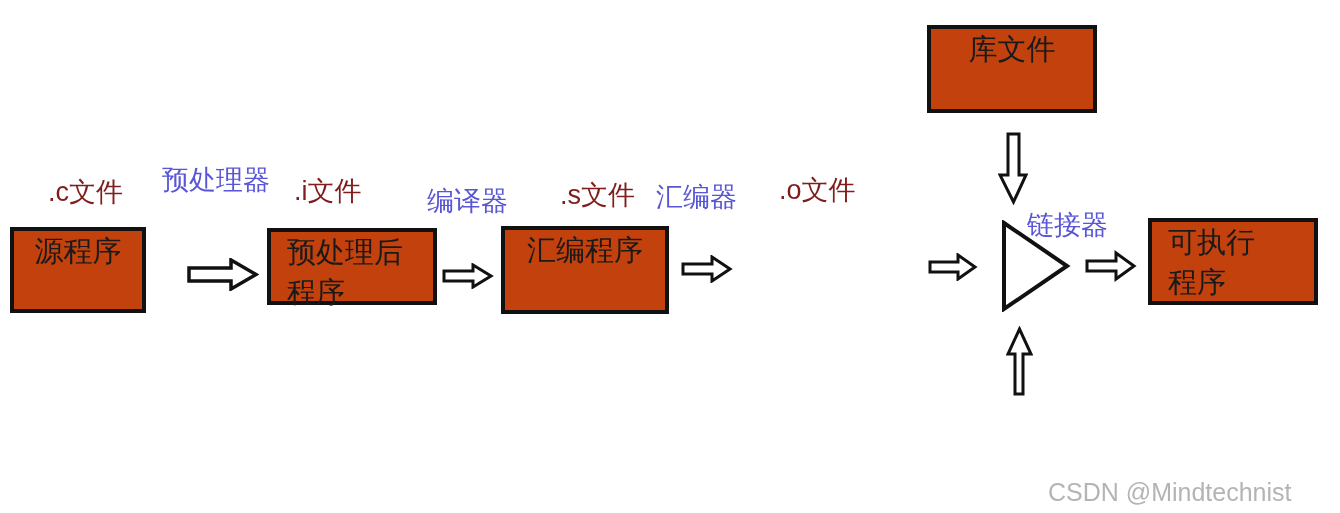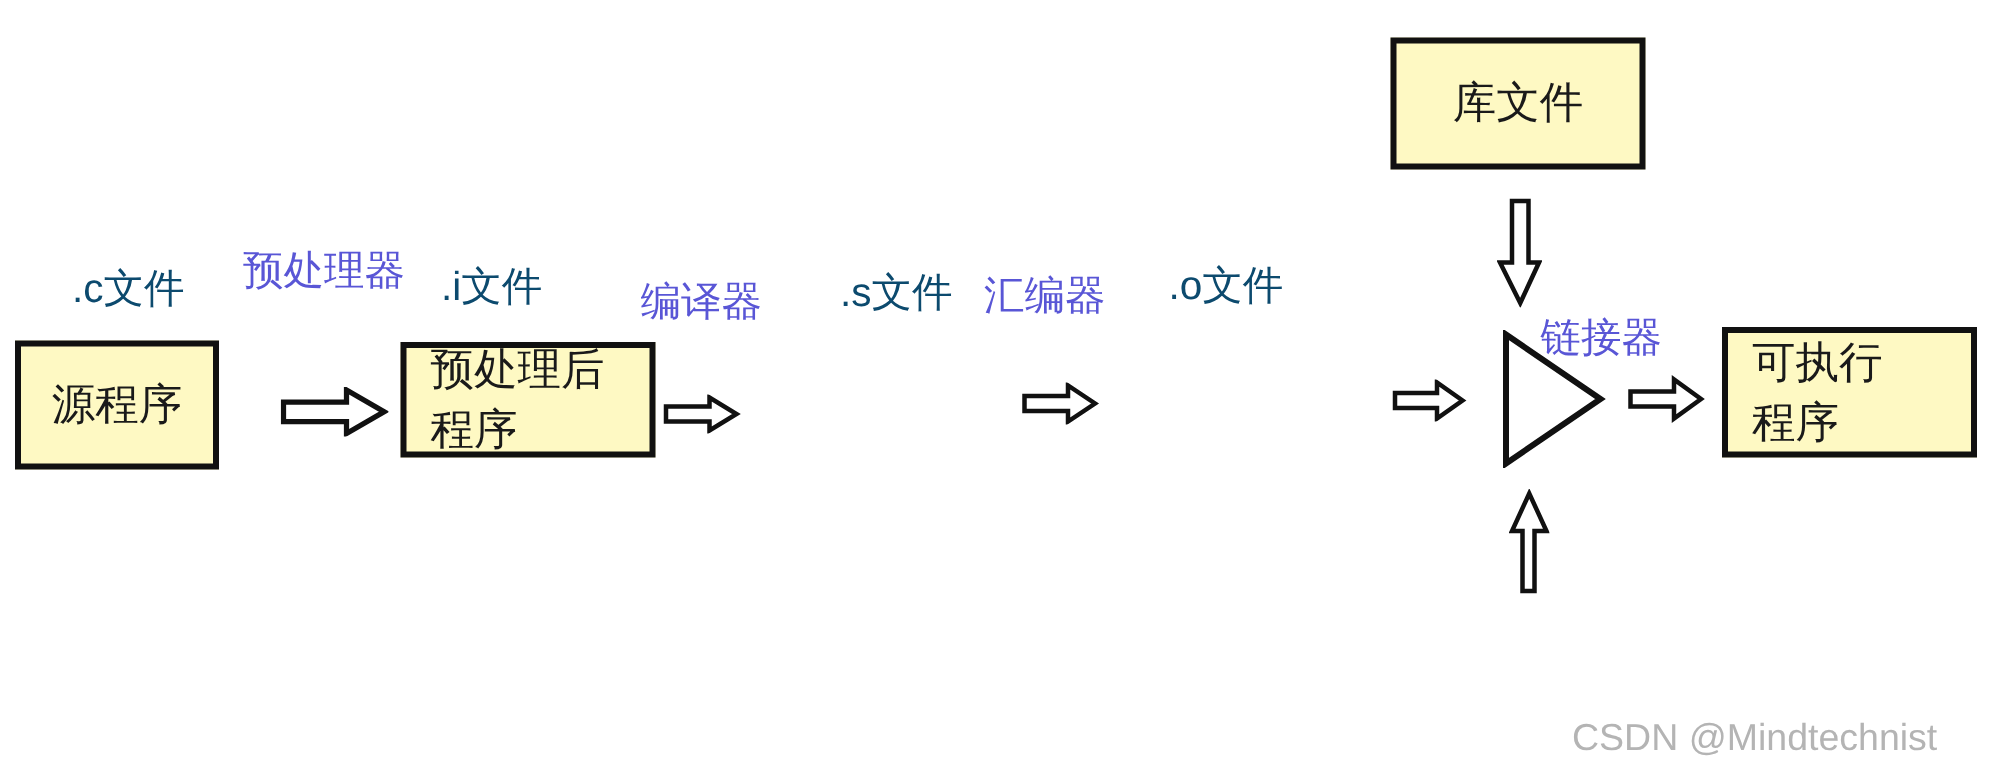--- a/index.html
+++ b/index.html
@@ -11,41 +11,40 @@
   .canvas {
     position: relative;
     width: 1340px;
     height: 513px;
     background: #ffffff;
     overflow: hidden;
   }
   .box {
     position: absolute;
     border: 4px solid #111111;
-    background: #fef9c3;
+    background: #c2410c;
     box-sizing: border-box;
     display: flex;
     flex-direction: column;
-    justify-content: center;
     color: #1a1a1a;
     font-size: 29px;
     line-height: 40px;
     z-index: 2;
   }
   .box.center { align-items: center; text-align: center; }
   .box.left   { align-items: flex-start; padding-left: 16px; text-align: left; }
   .lbl {
     position: absolute;
     font-size: 27px;
     line-height: 1.1;
     white-space: nowrap;
     font-weight: 500;
     z-index: 3;
   }
-  .lbl.red  { color: #0c4a6e; }
+  .lbl.red  { color: #7f1d1d; }
   .lbl.blue { color: #5956d6; }
   .shape { position: absolute; z-index: 2; }
   .wm {
     position: absolute;
     left: 1048px;
     top: 478px;
     font-size: 25px;
     color: #b4b4b4;
     white-space: nowrap;
     z-index: 1;
@@ -70,20 +69,23 @@
 
   <div class="box center" style="left:10px;  top:227px; width:136px; height:86px">
     <span>源程序</span>
   </div>
 
   <div class="box left" style="left:267px; top:228px; width:170px; height:77px">
     <span>预处理后</span>
     <span>程序</span>
   </div>
 
+  <div class="box center" style="left:501px; top:226px; width:168px; height:88px">
+    <span>汇编程序</span>
+  </div>
 
 
   <div class="box left" style="left:1148px; top:218px; width:170px; height:87px">
     <span>可执行</span>
     <span>程序</span>
   </div>
 
   <div class="box center" style="left:927px; top:25px; width:170px; height:88px">
     <span>库文件</span>
   </div>

